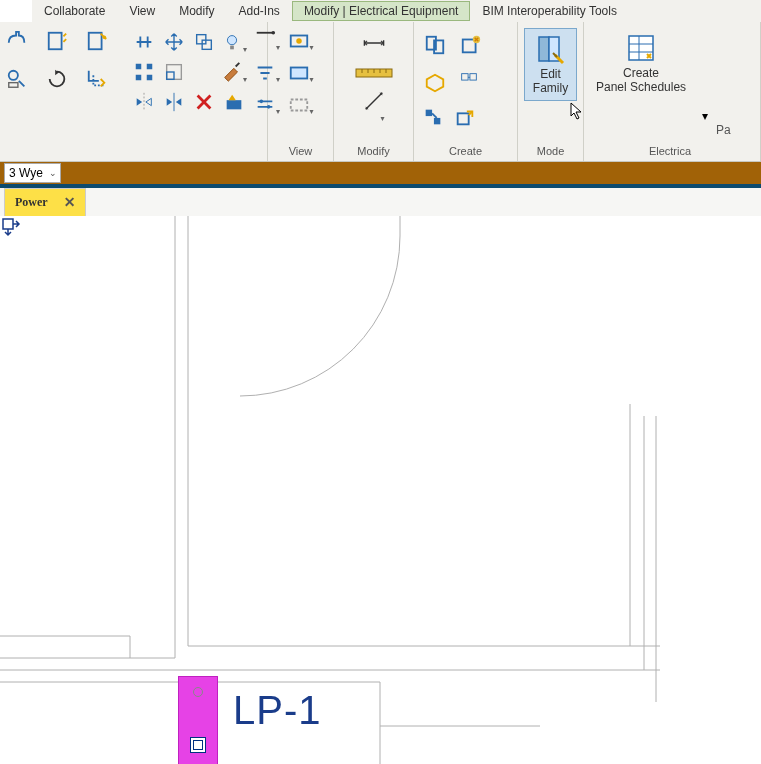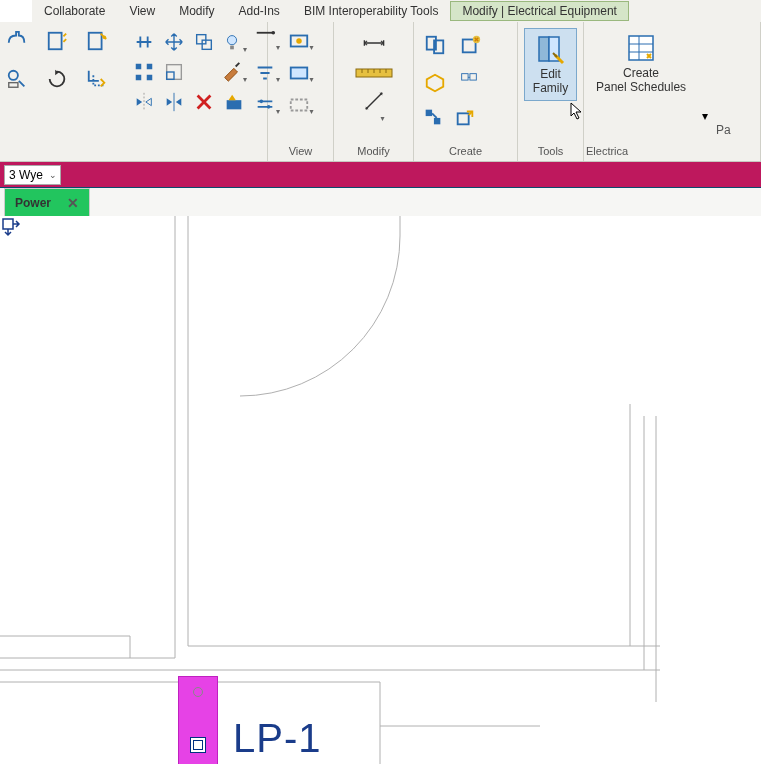--- a/index.html
+++ b/index.html
@@ -18,60 +18,60 @@
   
   .icon-btn { width: 26px; height: 26px; display: flex; align-items: center; justify-content: center; cursor: default; }
   .icon-grid { display: grid; grid-template-columns: repeat(4, 28px); grid-auto-rows: 28px; gap: 2px; }
   .icon-grid .icon-btn { width: 28px; height: 28px; }
   
   .big-btn { display: flex; flex-direction: column; align-items: center; justify-content: center; padding: 4px 8px; gap: 2px; cursor: default; text-align: center; font-size: 12px; color: #333; line-height: 1.2; }
   .big-btn.selected { background: #cde0f0; border: 1px solid #7ba8cc; }
   .big-ico { width: 32px; height: 32px; display: flex; align-items: center; justify-content: center; }
   
   
-  .type-bar { background: #be185d; height: 26px; display: flex; align-items: center; padding-left: 4px; border-bottom: 1px solid #0c4a6e; }
+  .type-bar { background: #a16207; height: 26px; display: flex; align-items: center; padding-left: 4px; border-bottom: 4px solid #0c4a6e; }
   .type-select { border: 1px solid #aaa; background: #fff; padding: 1px 4px; font-size: 12px; height: 20px; display: flex; align-items: center; gap: 6px; }
   .type-select .arrow { font-size: 9px; color: #555; }
   
   
   .viewtab-bar { height: 28px; background: #f6f6f4; display: flex; align-items: center; padding-left: 4px; }
-  .viewtab { padding: 4px 10px; font-weight: 600; color: #333; background: #22c55e; border-top: 1px solid #ccc; border-left: 1px solid #ccc; border-right: 1px solid #ccc; height: 28px; display: flex; align-items: center; gap: 8px; }
+  .viewtab { padding: 4px 10px; font-weight: 600; color: #333; background: #fde047; border-top: 1px solid #ccc; border-left: 1px solid #ccc; border-right: 1px solid #ccc; height: 28px; display: flex; align-items: center; gap: 8px; font-family: Liberation Serif, serif; }
   .viewtab .close { font-weight: bold; font-size: 14px; color: #555; cursor: default; padding-left: 8px; }
   
   
   .canvas { position: relative; background: #fff; width: 100%; height: 550px; }
   .canvas svg { position: absolute; top: 0; left: 0; }
   
   .panel-eq { position: absolute; left: 178px; top: 460px; width: 40px; height: 138px; background: #e642e6; border: 1px solid #c020c0; }
   .panel-eq .grip-o { width: 10px; height: 10px; border: 1px solid #888; border-radius: 50%; position: absolute; left: 50%; transform: translateX(-50%); }
   .panel-eq .grip-o.top { top: 10px; }
   .panel-eq .grip-sq { width: 16px; height: 16px; background: #fff; border: 1px solid #003080; position: absolute; left: 50%; top: 50%; transform: translate(-50%, -50%); display:flex; align-items:center; justify-content:center; }
   .panel-eq .grip-sq::after { content:""; width:8px; height:8px; border:1px solid #003080; }
   
   .drag-icon { position: absolute; left: 140px; top: 468px; width: 22px; height: 22px; }
   
-  .panel-label-text { position: absolute; left: 233px; top: 500px; font-size: 40px; font-weight: 400; color: #1a3c8a; letter-spacing: 1px; }
+  .panel-label-text { position: absolute; left: 233px; top: 472px; font-size: 40px; font-weight: 400; color: #1a3c8a; letter-spacing: 1px; }
   
   .cursor-arrow { position: absolute; left: 570px; top: 102px; width:14px; height:18px; pointer-events:none; }
 
   
   svg.ico { width: 22px; height: 22px; }
   svg.ico-b { width: 32px; height: 32px; }
   .dd { font-size: 8px; color: #666; align-self: flex-end; margin-bottom: 2px; }
 </style>
 </head>
 <body>
 
 <div class="menubar">
   <div class="menu-item">Collaborate</div>
   <div class="menu-item">View</div>
   <div class="menu-item">Modify</div>
   <div class="menu-item">Add-Ins</div>
+  <div class="menu-item active">Modify | Electrical Equipment</div>
   <div class="menu-item">BIM Interoperability Tools</div>
-  <div class="menu-item active">Modify | Electrical Equipment</div>
 </div>
 
 <div class="ribbon">
 
   <div class="ribbon-panel" style="width:268px">
     <div class="panel-body">
 
       <div style="display:grid;grid-template-columns:repeat(3,38px);grid-auto-rows:36px;gap:2px;">
         <div class="icon-btn">
             <svg class="ico" viewBox="0 0 24 24">
@@ -317,40 +317,40 @@
               <rect x="4" y="4" width="10" height="24" fill="#8fb8d8" stroke="#2a6db0" stroke-width="1.5"></rect>
               <rect x="14" y="4" width="10" height="24" fill="#cfe6ff" stroke="#2a6db0" stroke-width="1.5"></rect>
               <path d="M20 22 L28 30" stroke="#e6a800" stroke-width="3"></path>
               <path d="M18 20 L22 24" stroke="#8a6a10" stroke-width="2"></path>
             </svg>
           </div>
         <div style="white-space:pre-line">Edit
 Family</div>
       </div>
     </div>
-    <div class="panel-label">Tools</div>
+    <div class="panel-label">Mode</div>
   </div>
 
   <div class="ribbon-panel" style="flex:1">
     <div class="panel-body" style="justify-content:flex-start;gap:8px">
       <div class="big-btn">
         <div class="big-ico">
             <svg class="ico-b" viewBox="0 0 32 32">
               <rect x="4" y="4" width="24" height="24" fill="#fff" stroke="#2a6db0" stroke-width="1.5"></rect>
               <path d="M4 12 H28 M4 20 H28 M14 4 V28" stroke="#2a6db0"></path>
               <path d="M22 22 L26 26 M26 22 L22 26" stroke="#e6a800" stroke-width="2"></path>
             </svg>
           </div>
         <div style="white-space:pre-line">Create
 Panel Schedules</div>
       </div>
       <span class="dd-arrow" style="align-self:flex-end;margin-bottom:18px">▾</span>
       <div style="align-self:flex-end;font-size:12px;color:#555;margin-bottom:4px">Pa</div>
     </div>
-    <div class="panel-label" style="text-align:left;padding-right:4px">Electrica</div>
+    <div class="panel-label" style="text-align:center;padding-right:4px">Electrica</div>
   </div>
 
 </div>
 
 <svg class="cursor-arrow" viewBox="0 0 14 18">
     <path d="M1 1 L1 14 L4 11 L7 17 L9 16 L6 10 L11 10 Z" fill="#fff" stroke="#000" stroke-width="1"></path>
   </svg>
 
 <div class="type-bar">
   <div class="type-select">

